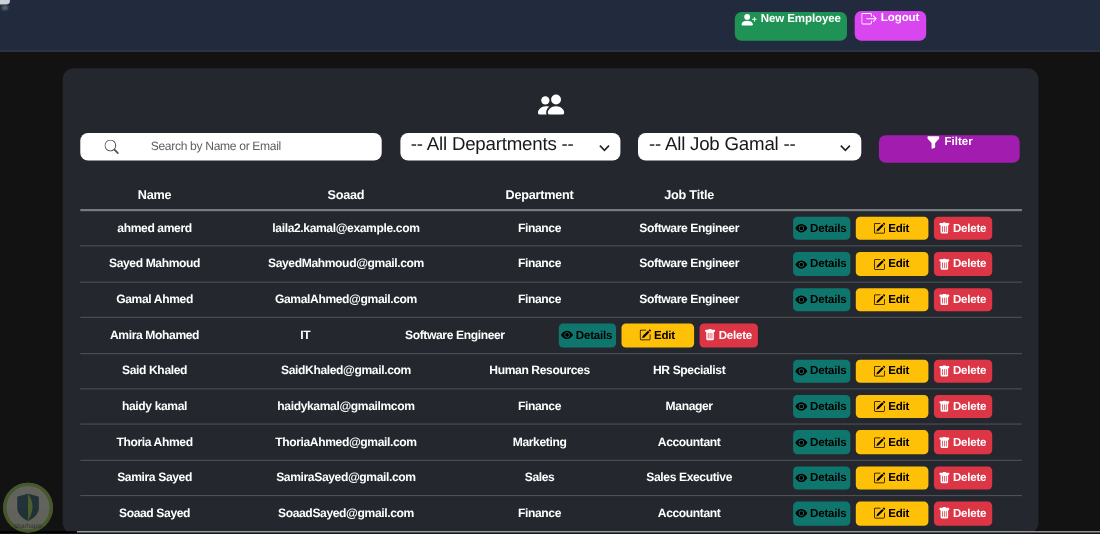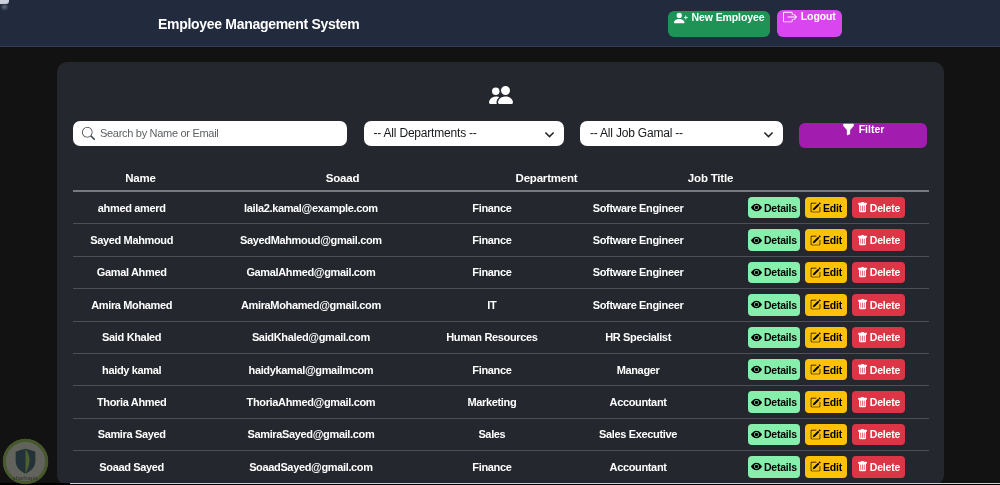--- a/index.html
+++ b/index.html
@@ -11,53 +11,52 @@
 .brand { position:absolute; left:158px; top:16px; color:#fff; font-weight:700; font-size:14px; letter-spacing:-0.3px; }
 .btn { display:flex; justify-content:center; border-radius:6px; color:#fff; font-weight:700; }
 .btn-new { position:absolute; left:668px; top:10.5px; width:102px; height:26px; background:#1e9355; font-size:10.5px; letter-spacing:-0.1px; gap:4px; white-space:nowrap; }
 .btn-logout { position:absolute; left:776.5px; top:10px; width:65.5px; height:27px; background:#d946ef; font-size:10.5px; letter-spacing:-0.1px; gap:4px; white-space:nowrap; }
 
 
 .card { position:absolute; left:57px; top:62px; width:887px; height:423px; background:#24282e; border-radius:10px; }
 .card-title { position:absolute; top:21px; left:0; width:100%; display:flex; align-items:center; justify-content:center; gap:7px; color:#fff; font-weight:700; font-size:20px; }
 
 
-.search { position:absolute; left:16px; top:58.5px; width:274px; height:25.5px; background:#fff; border-radius:7px; display:flex; align-items:center; padding-left:9px; }
+.search { position:absolute; left:16px; top:58.5px; width:274px; height:25.5px; background:#fff; border-radius:7px; display:flex; align-items:center; padding-left:22px;gap:24px; }
 .search .ph { color:#5d6166; font-size:11px; letter-spacing:-0.3px; margin-left:5px; }
-.select { position:absolute; top:58.5px; height:25.5px; background:#fff; border-radius:7px; display:flex; align-items:center; padding-left:10px; color:#16181b; font-size:12px; letter-spacing:-0.2px; }
+.select { position:absolute; top:58.5px; height:25.5px; background:#fff; border-radius:7px; display:flex; align-items:flex-start; padding-left:10px; color:#16181b; font-size:17px; letter-spacing:-0.2px; }
 .sel1 { left:306.5px; width:200px; }
 .sel2 { left:523px; width:202.5px; }
 .select .chev { position:absolute; right:9px; top:8px; }
 .btn-filter { position:absolute; left:742px; top:60.5px; width:128px; height:25px; background:#a21caf; border-radius:6px; font-size:10.5px; gap:4px; }
 
 
 .table { position:absolute; left:16px; top:103px; width:856px; color:#fff; }
-.trow { display:flex; align-items:center; height:32.4px; border-bottom:1px solid #4d5157; font-size:11px; font-weight:600; letter-spacing:-0.35px;gap:28px; }
+.trow { display:flex; align-items:center; height:32.4px; border-bottom:1px solid #4d5157; font-size:11px; font-weight:600; letter-spacing:-0.35px; }
 .thead { height:27px; border-bottom:2px solid #767b80; font-size:11.5px; font-weight:700; letter-spacing:-0.2px; }
 .c1 { width:135px; text-align:center; }
 .c2 { width:213px; text-align:center; }
 .c3 { width:139px; text-align:center; }
 .c4 { width:133px; text-align:center; }
 .c5 { width:236px; display:flex; align-items:center; justify-content:center; gap:5px; }
 .thc5 { width:236px; text-align:center; display:block; }
 .abtn { display:flex; align-items:center; justify-content:center; height:21.5px; border-radius:4px; font-size:10.5px; font-weight:600; letter-spacing:-0.2px; gap:2px; }
-.b-det { width:52px; background:#86efac; color:#000; }
-.b-edit { width:42px; background:#ffc107; color:#000; }
+.b-det { width:52px; background:#0f766e; color:#000; }
+.b-edit { width:66px; background:#ffc107; color:#000; }
 .b-del { width:53px; background:#dc3545; color:#fff; }
 
 
 .bstrip { position:absolute; left:0; top:482.5px; width:1000px; height:2.5px; background:#000; z-index:5; }
 .bline { position:absolute; left:70px; top:483px; width:930px; height:1.4px; background:#cfcfcf; z-index:6; }
 .wm { position:absolute; left:2px; top:437px; z-index:7; }
 </style>
 </head>
 <body>
 
 <div class="navbar">
-  <div class="brand">Employee Management System</div>
   <div class="btn btn-new">
     <svg width="14" height="14" viewBox="0 0 16 16" fill="#fff">
         <path d="M1 14s-1 0-1-1 1-4 6-4 6 3 6 4-1 1-1 1H1zm5-6a3 3 0 1 0 0-6 3 3 0 0 0 0 6z"></path>
         <path d="M13.5 5a.5.5 0 0 1 .5.5V7h1.5a.5.5 0 0 1 0 1H14v1.5a.5.5 0 0 1-1 0V8h-1.5a.5.5 0 0 1 0-1H13V5.5a.5.5 0 0 1 .5-.5z"></path>
       </svg>
     <span>New Employee</span>
   </div>
   <div class="btn btn-logout">
     <svg width="14" height="14" viewBox="0 0 16 16" fill="#fff">
         <path d="M10 12.5a.5.5 0 0 1-.5.5h-8a.5.5 0 0 1-.5-.5v-9a.5.5 0 0 1 .5-.5h8a.5.5 0 0 1 .5.5v2a.5.5 0 0 0 1 0v-2A1.5 1.5 0 0 0 9.5 2h-8A1.5 1.5 0 0 0 0 3.5v9A1.5 1.5 0 0 0 1.5 14h8a1.5 1.5 0 0 0 1.5-1.5v-2a.5.5 0 0 0-1 0v2z"></path>
@@ -161,21 +160,20 @@
               <path d="M15.502 1.94a.5.5 0 0 1 0 .706L14.459 3.69l-2-2L13.502.646a.5.5 0 0 1 .707 0l1.293 1.293zm-1.75 2.456-2-2L4.939 9.21a.5.5 0 0 0-.121.196l-.805 2.414a.25.25 0 0 0 .316.316l2.414-.805a.5.5 0 0 0 .196-.12l6.813-6.814z"></path>
               <path d="M1 13.5A1.5 1.5 0 0 0 2.5 15h11a1.5 1.5 0 0 0 1.5-1.5v-6a.5.5 0 0 0-1 0v6a.5.5 0 0 1-.5.5h-11a.5.5 0 0 1-.5-.5v-11a.5.5 0 0 1 .5-.5H9a.5.5 0 0 0 0-1H2.5A1.5 1.5 0 0 0 1 2.5v11z"></path>
             </svg>Edit</div>
           <div class="abtn b-del"><svg width="11" height="11" viewBox="0 0 16 16" fill="#fff">
               <path d="M2.5 1a1 1 0 0 0-1 1v1a1 1 0 0 0 1 1H3v9a2 2 0 0 0 2 2h6a2 2 0 0 0 2-2V4h.5a1 1 0 0 0 1-1V2a1 1 0 0 0-1-1H10a1 1 0 0 0-1-1H7a1 1 0 0 0-1 1H2.5zm3 4a.5.5 0 0 1 .5.5v7a.5.5 0 0 1-1 0v-7a.5.5 0 0 1 .5-.5zM8 5a.5.5 0 0 1 .5.5v7a.5.5 0 0 1-1 0v-7A.5.5 0 0 1 8 5zm3 .5v7a.5.5 0 0 1-1 0v-7a.5.5 0 0 1 1 0z"></path>
             </svg>Delete</div>
         </div>
       </div>
     <div class="trow">
         <div class="c1">Amira Mohamed</div>
-        <div class="c2">AmiraMohamed@gmail.com</div>
         <div class="c3">IT</div>
         <div class="c4">Software Engineer</div>
         <div class="c5">
           <div class="abtn b-det"><svg width="11" height="11" viewBox="0 0 16 16" fill="#000">
               <path d="M10.5 8a2.5 2.5 0 1 1-5 0 2.5 2.5 0 0 1 5 0z"></path>
               <path d="M0 8s3-5.5 8-5.5S16 8 16 8s-3 5.5-8 5.5S0 8 0 8zm8 3.5a3.5 3.5 0 1 0 0-7 3.5 3.5 0 0 0 0 7z"></path>
             </svg>Details</div>
           <div class="abtn b-edit"><svg width="11" height="11" viewBox="0 0 16 16" fill="#000">
               <path d="M15.502 1.94a.5.5 0 0 1 0 .706L14.459 3.69l-2-2L13.502.646a.5.5 0 0 1 .707 0l1.293 1.293zm-1.75 2.456-2-2L4.939 9.21a.5.5 0 0 0-.121.196l-.805 2.414a.25.25 0 0 0 .316.316l2.414-.805a.5.5 0 0 0 .196-.12l6.813-6.814z"></path>
               <path d="M1 13.5A1.5 1.5 0 0 0 2.5 15h11a1.5 1.5 0 0 0 1.5-1.5v-6a.5.5 0 0 0-1 0v6a.5.5 0 0 1-.5.5h-11a.5.5 0 0 1-.5-.5v-11a.5.5 0 0 1 .5-.5H9a.5.5 0 0 0 0-1H2.5A1.5 1.5 0 0 0 1 2.5v11z"></path>

